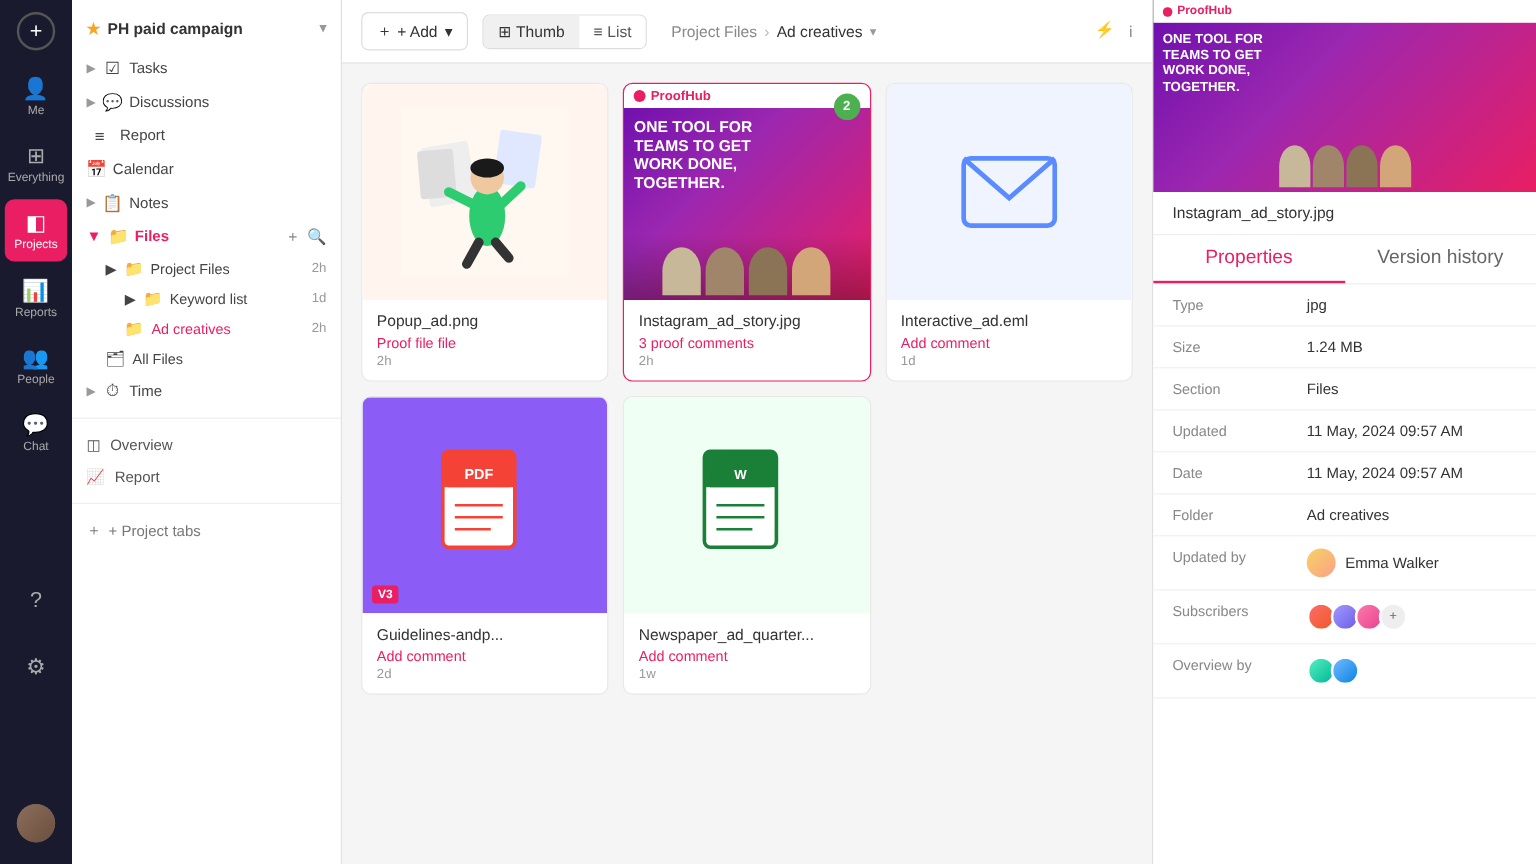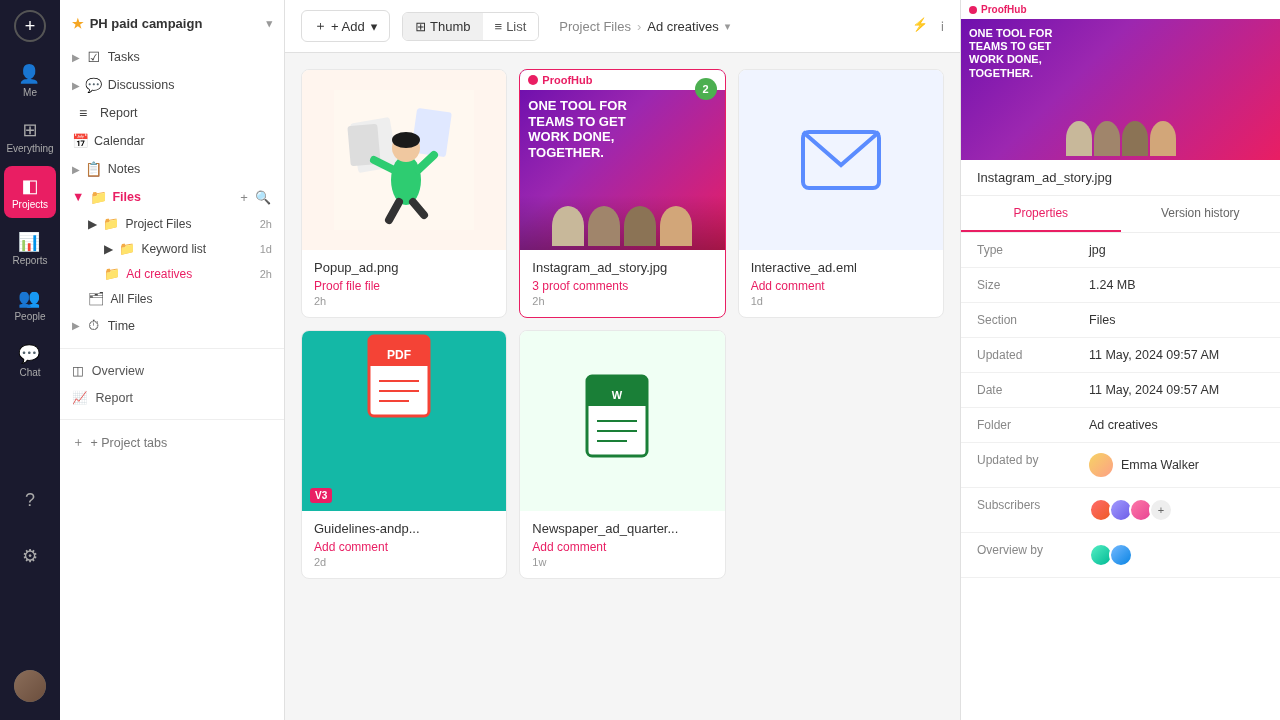--- a/index.html
+++ b/index.html
@@ -273,22 +273,22 @@
     
     .email-thumb {
       width: 100%; height: 100%;
       background: #f0f4ff;
       display: flex; align-items: center; justify-content: center;
     }
 
     
     .pdf-thumb {
       width: 100%; height: 100%;
-      background: #14b8a6;
-      display: flex; align-items: flex-start; justify-content: center;
+      background: #8b5cf6;
+      display: flex; align-items: center; justify-content: center;
     }
 
     
     .word-thumb {
       width: 100%; height: 100%;
       background: #f0fff4;
       display: flex; align-items: center; justify-content: center;
     }
 
     
@@ -342,21 +342,21 @@
     }
     .rp-tabs {
       display: flex;
       border-bottom: 1px solid #eee;
     }
     .rp-tab {
       flex: 1;
       padding: 10px;
       text-align: center;
       cursor: pointer;
-      font-size: 12px;
+      font-size: 16px;
       color: #666;
     }
     .rp-tab.active {
       color: #e91e63;
       border-bottom: 2px solid #e91e63;
     }
     .rp-content {
       flex: 1;
       overflow-y: auto;
       padding: 0;

